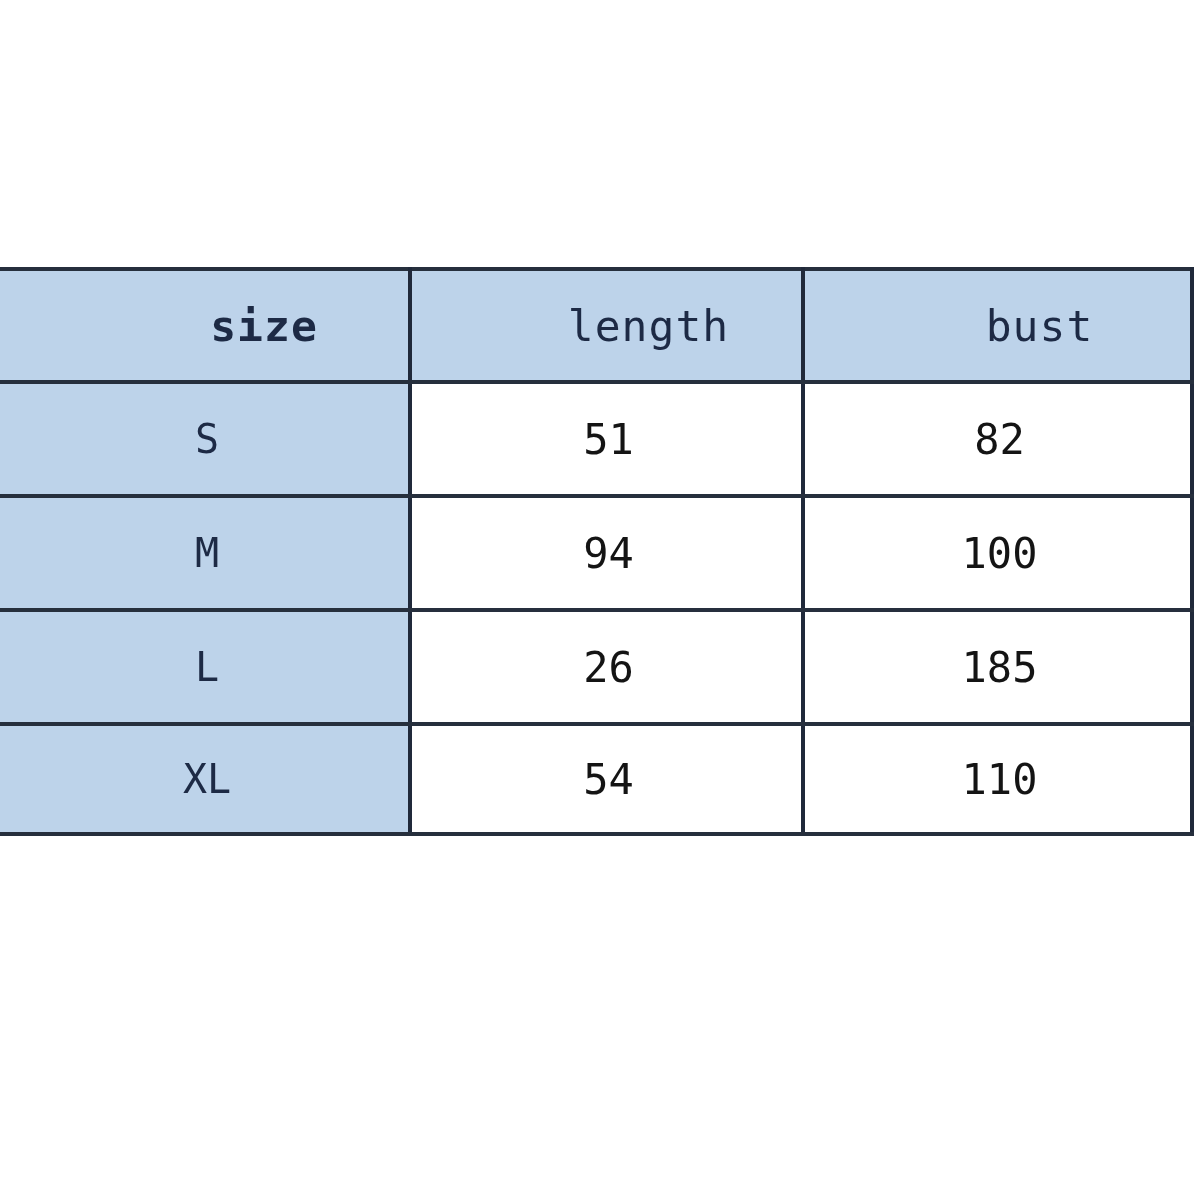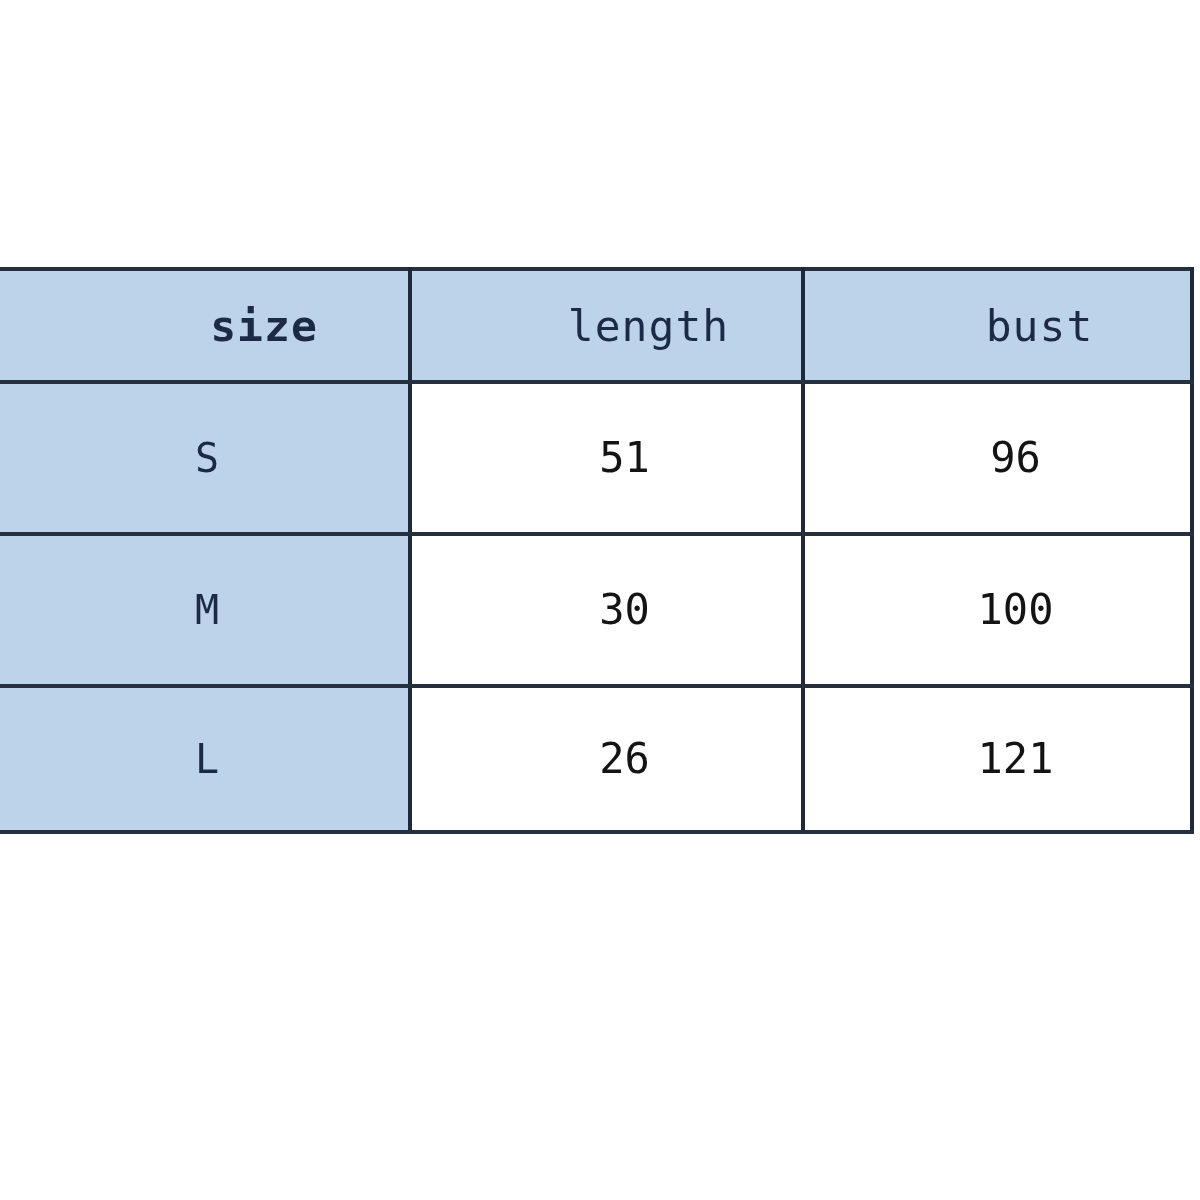--- a/index.html
+++ b/index.html
@@ -96,21 +96,21 @@
   }
 
   #size-chart tbody td.cell-num {
     background: #ffffff;
     color: #141414;
     font-size: 42px;
   }
   #size-chart tbody td.cell-num .ntxt {
     display: inline-block;
     position: relative;
-    left: 18px;
+    left: 2px;
   }
 </style>
 </head>
 <body>
 
 <div id="canvas">
 
   <table id="size-chart">
     <colgroup>
       <col class="col-size">
@@ -123,28 +123,33 @@
         <th class="cell-size"><span class="htxt">size</span></th>
         <th class="cell-head"><span class="htxt">length</span></th>
         <th class="cell-head"><span class="htxt">bust</span></th>
       </tr>
     </thead>
 
     <tbody>
       <tr>
         <td class="cell-size"><span class="stxt">S</span></td>
         <td class="cell-num"><span class="ntxt">51</span></td>
-        <td class="cell-num"><span class="ntxt">96</span></td>
+        <td class="cell-num"><span class="ntxt">82</span></td>
       </tr>
       <tr>
         <td class="cell-size"><span class="stxt">M</span></td>
-        <td class="cell-num"><span class="ntxt">30</span></td>
+        <td class="cell-num"><span class="ntxt">94</span></td>
         <td class="cell-num"><span class="ntxt">100</span></td>
       </tr>
       <tr>
         <td class="cell-size"><span class="stxt">L</span></td>
         <td class="cell-num"><span class="ntxt">26</span></td>
-        <td class="cell-num"><span class="ntxt">121</span></td>
+        <td class="cell-num"><span class="ntxt">185</span></td>
+      </tr>
+      <tr>
+        <td class="cell-size"><span class="stxt">XL</span></td>
+        <td class="cell-num"><span class="ntxt">54</span></td>
+        <td class="cell-num"><span class="ntxt">110</span></td>
       </tr>
     </tbody>
   </table>
 
 </div>
 
 </body></html>

